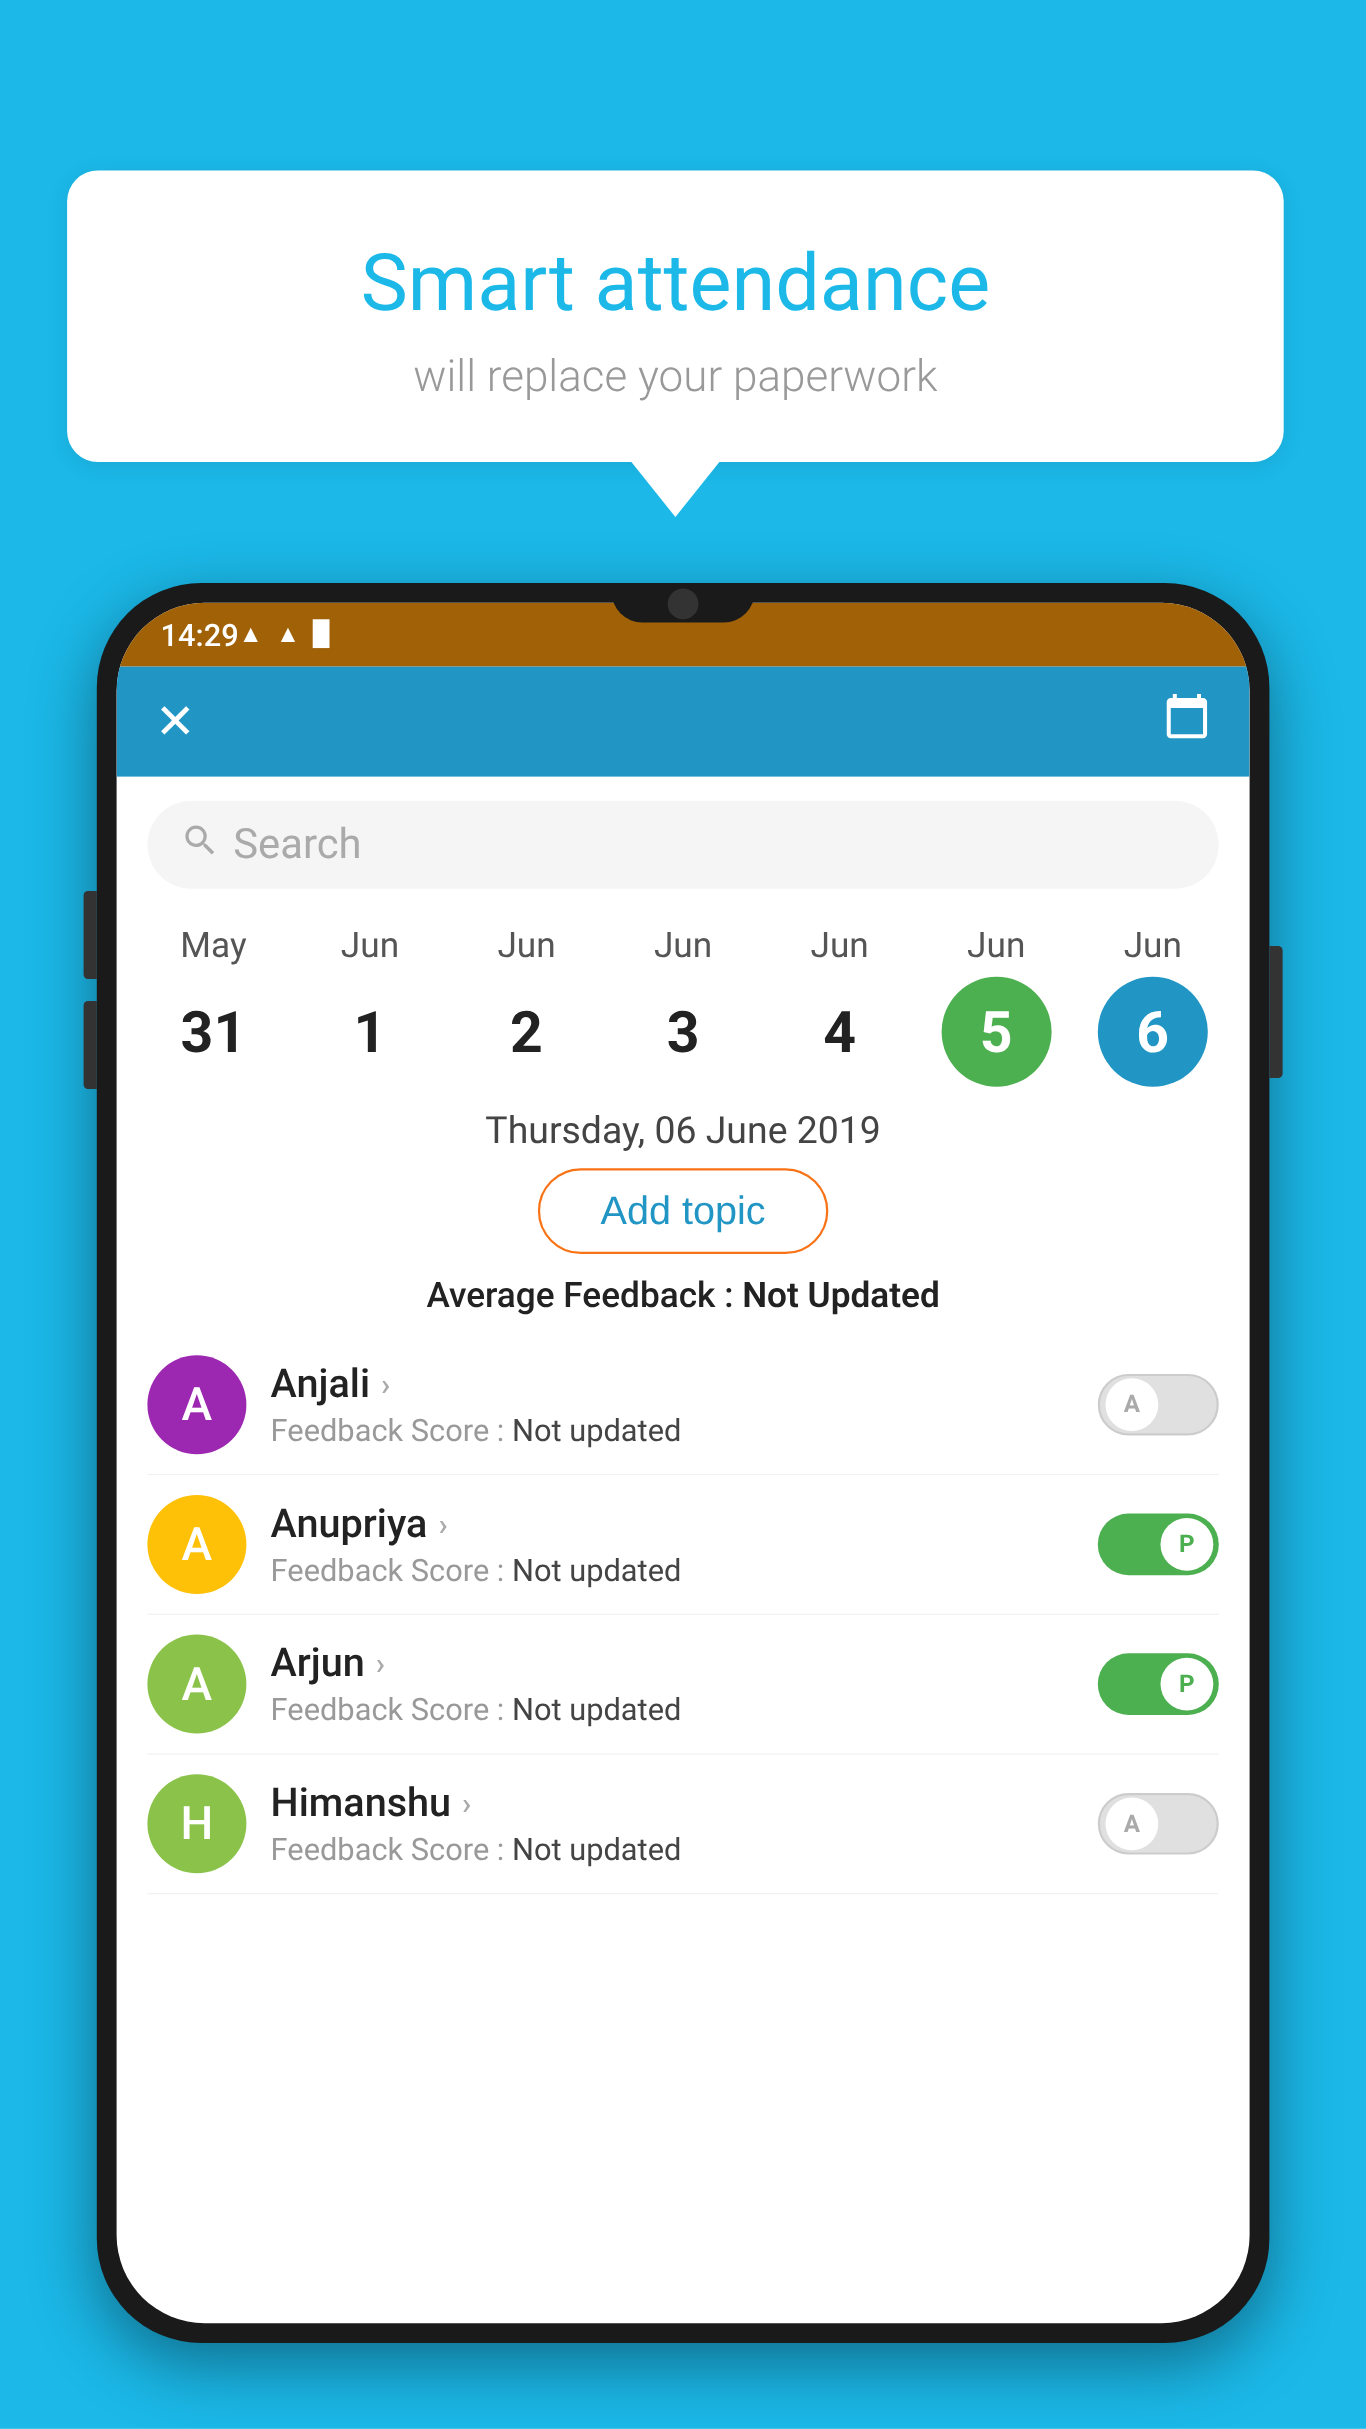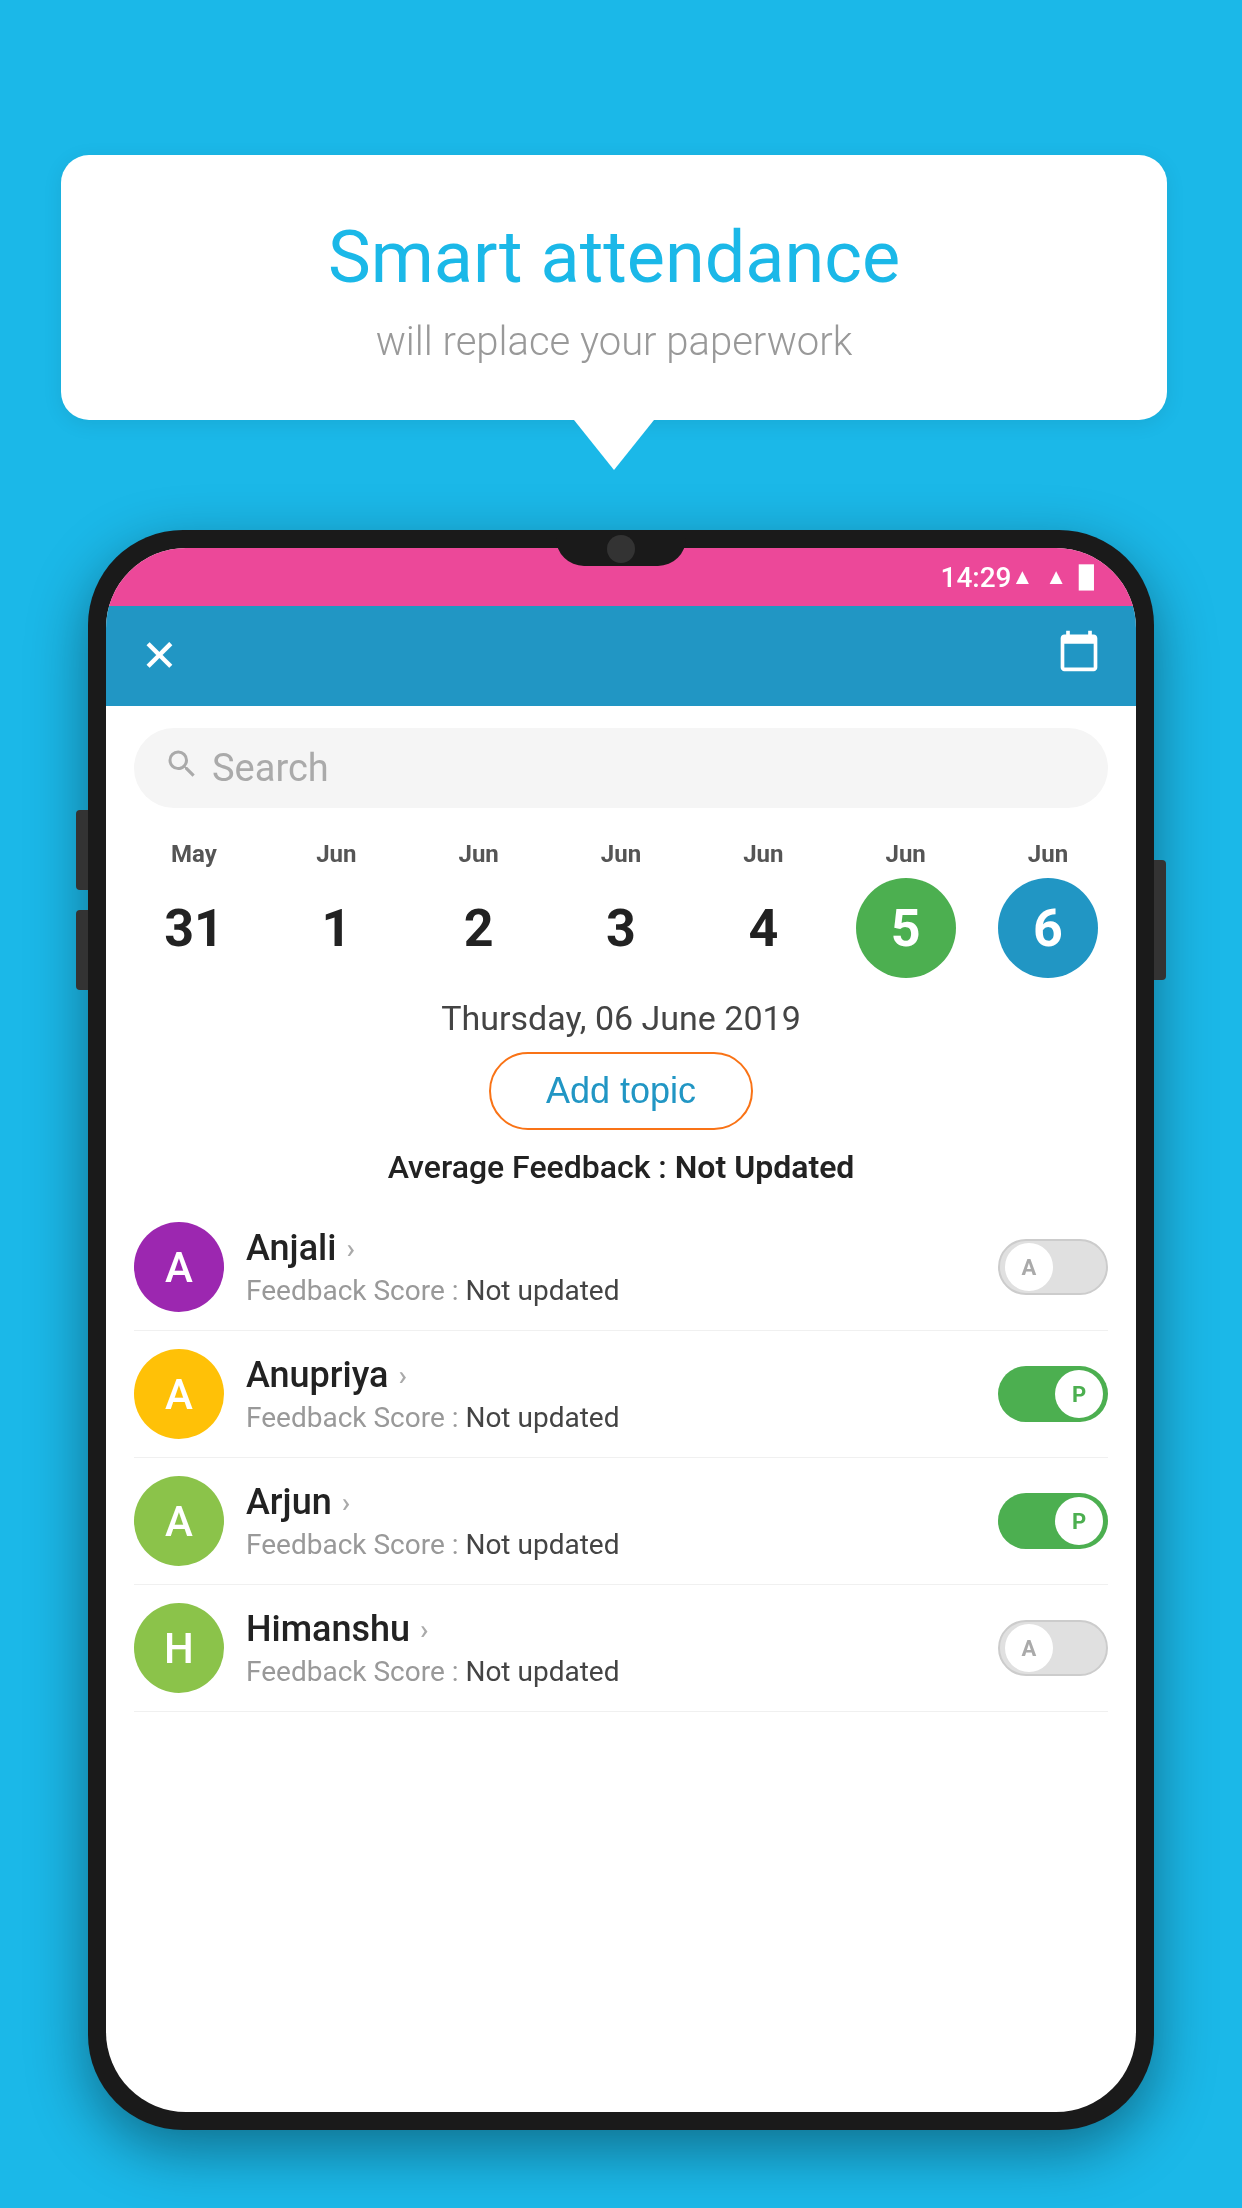--- a/index.html
+++ b/index.html
@@ -95,25 +95,25 @@
       width: 100%;
       height: 100%;
       background: white;
       border-radius: 80px;
       overflow: hidden;
       position: relative;
     }
 
     
     .status-bar {
-      background: #ec4899;
+      background: #a16207;
       height: 58px;
       display: flex;
       align-items: center;
-      justify-content: flex-end;
+      justify-content: flex-start;
       padding: 0 40px;
     }
 
     .status-time {
       color: white;
       font-size: 28px;
       font-weight: 500;
     }
 
     .status-icons {
@@ -184,23 +184,22 @@
 
     .cal-day {
       display: flex;
       flex-direction: column;
       align-items: center;
       width: 120px;
     }
 
     .cal-month {
       color: #555;
-      font-size: 24px;
+      font-size: 32px;
       margin-bottom: 10px;
-      font-weight: bold;
     }
 
     .cal-date {
       font-size: 52px;
       font-weight: 700;
       color: #222;
       width: 100px;
       height: 100px;
       display: flex;
       align-items: center;

